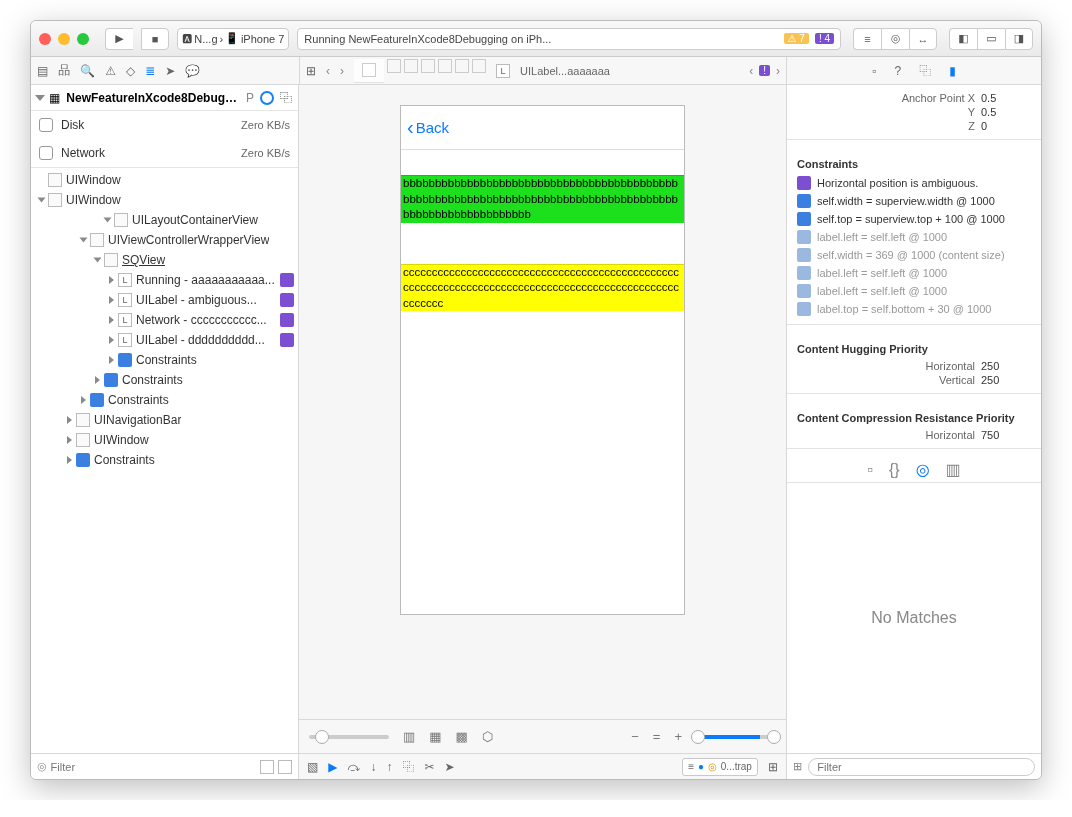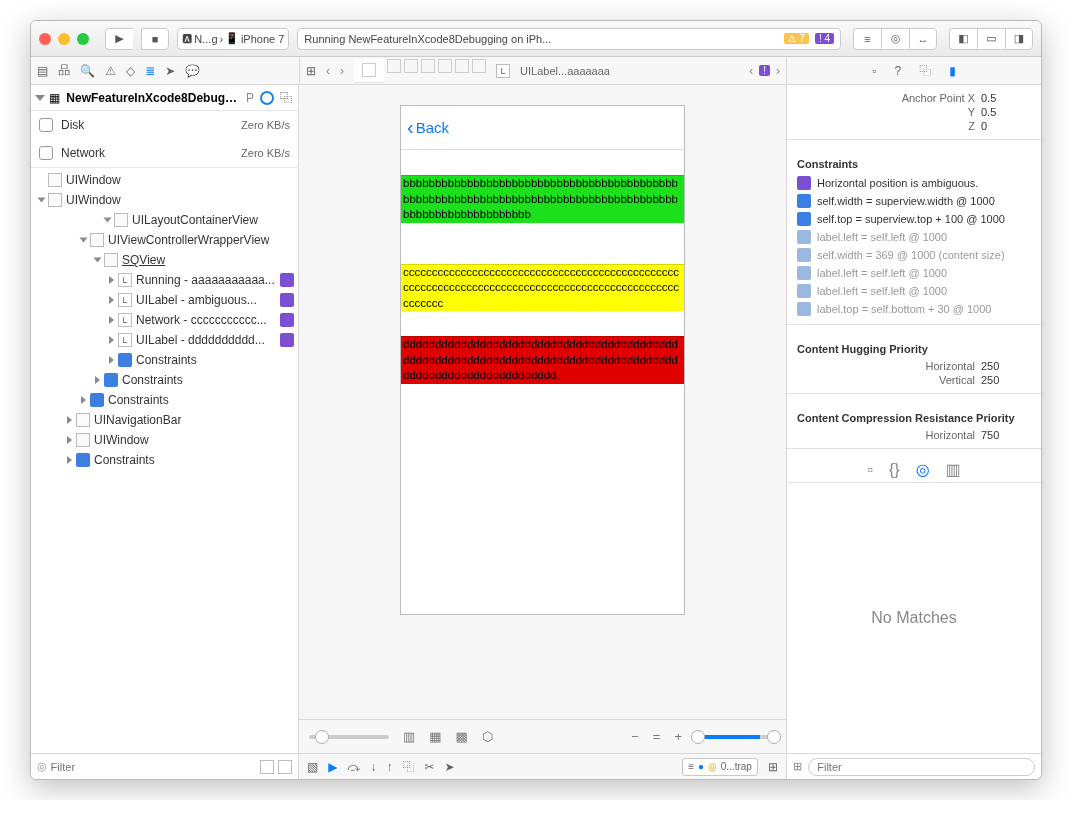--- a/index.html
+++ b/index.html
@@ -278,21 +278,20 @@
     <div class="col center">
       <div class="canvas-wrap">
         <div class="phone">
           <div class="navbar">
             <span class="bk">‹</span>
             <span>Back</span>
           </div>
           <div id="labels">
               <div class="lbl" style="background: rgb(29, 224, 29); margin-top: 25px;">bbbbbbbbbbbbbbbbbbbbbbbbbbbbbbbbbbbbbbbbbbbbbbbbbbbbbbbbbbbbbbbbbbbbbbbbbbbbbbbbbbbbbbbbbbbbbbbbbbbbbbbbbb</div>
               <div class="lbl" style="background: rgb(255, 255, 0); margin-top: 41px;">ccccccccccccccccccccccccccccccccccccccccccccccccccccccccccccccccccccccccccccccccccccccccccccccccccccccc</div>
-              <div class="lbl" style="background: rgb(224, 0, 0); margin-top: 25px;">dddddddddddddddddddddddddddddddddddddddddddddddddddddddddddddddddddddddddddddddddddddddddddddddddddddddddddddd.</div>
             </div>
         </div>
       </div>
       <div class="ctool">
         <div class="slider">
             <div class="knob" style="left:6px;"></div>
           </div>
         <span>▥</span>
         <span>▦</span>
         <span>▩</span>

